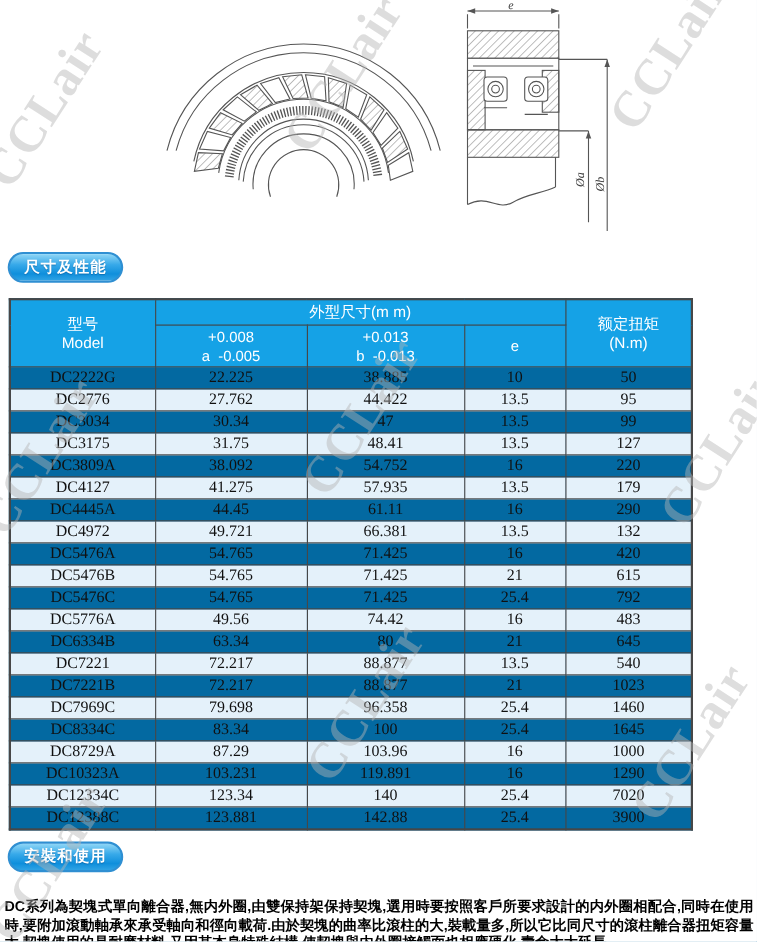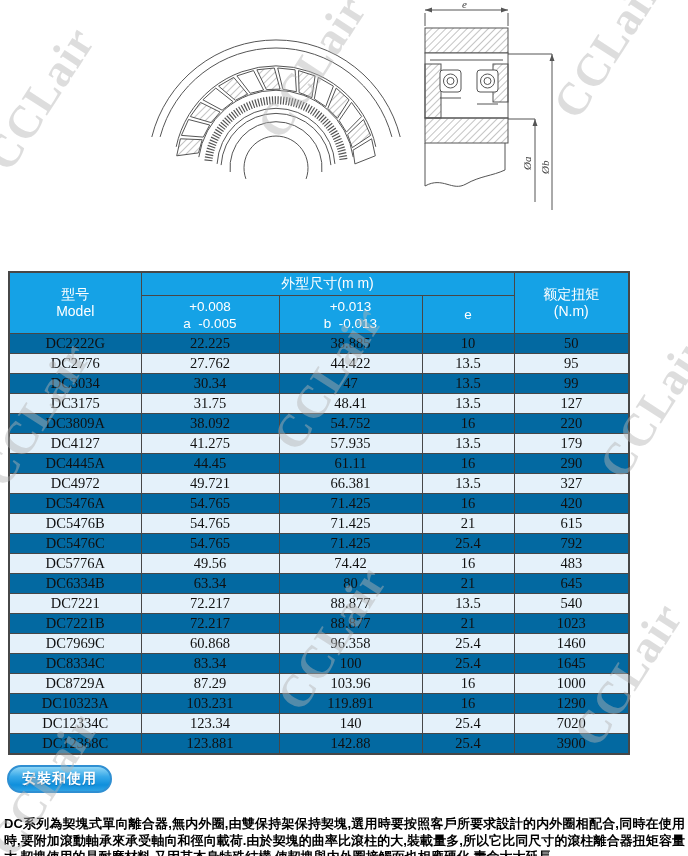--- a/index.html
+++ b/index.html
@@ -118,20 +118,21 @@
       <polygon points="535,119 532.5,126 537.5,126" fill="#555" stroke="none"></polygon>
     </g>
 
     <g fill="#3d3d3d" font-size="11" font-style="italic" font-family="&quot;Liberation Serif&quot;,serif">
       <text x="462" y="8">e</text>
       <text transform="translate(531,170) rotate(-90)">Øa</text>
       <text transform="translate(549,174) rotate(-90)">Øb</text>
     </g>
   </svg>
 
+  <div class="badge" id="badge1">尺寸及性能</div>
 
   <table class="spec">
     <colgroup>
       <col style="width:132px">
         <col style="width:138px">
         <col style="width:143px">
       <col style="width:92px">
         <col style="width:115px">
     </colgroup>
     <thead>
@@ -206,21 +207,21 @@
           <td>44.45</td>
           <td>61.11</td>
           <td>16</td>
           <td>290</td>
         </tr>
         <tr>
           <td>DC4972</td>
           <td>49.721</td>
           <td>66.381</td>
           <td>13.5</td>
-          <td>327</td>
+          <td>132</td>
         </tr>
         <tr>
           <td>DC5476A</td>
           <td>54.765</td>
           <td>71.425</td>
           <td>16</td>
           <td>420</td>
         </tr>
         <tr>
           <td>DC5476B</td>
@@ -259,21 +260,21 @@
         </tr>
         <tr>
           <td>DC7221B</td>
           <td>72.217</td>
           <td>88.877</td>
           <td>21</td>
           <td>1023</td>
         </tr>
         <tr>
           <td>DC7969C</td>
-          <td>60.868</td>
+          <td>79.698</td>
           <td>96.358</td>
           <td>25.4</td>
           <td>1460</td>
         </tr>
         <tr>
           <td>DC8334C</td>
           <td>83.34</td>
           <td>100</td>
           <td>25.4</td>
           <td>1645</td>

